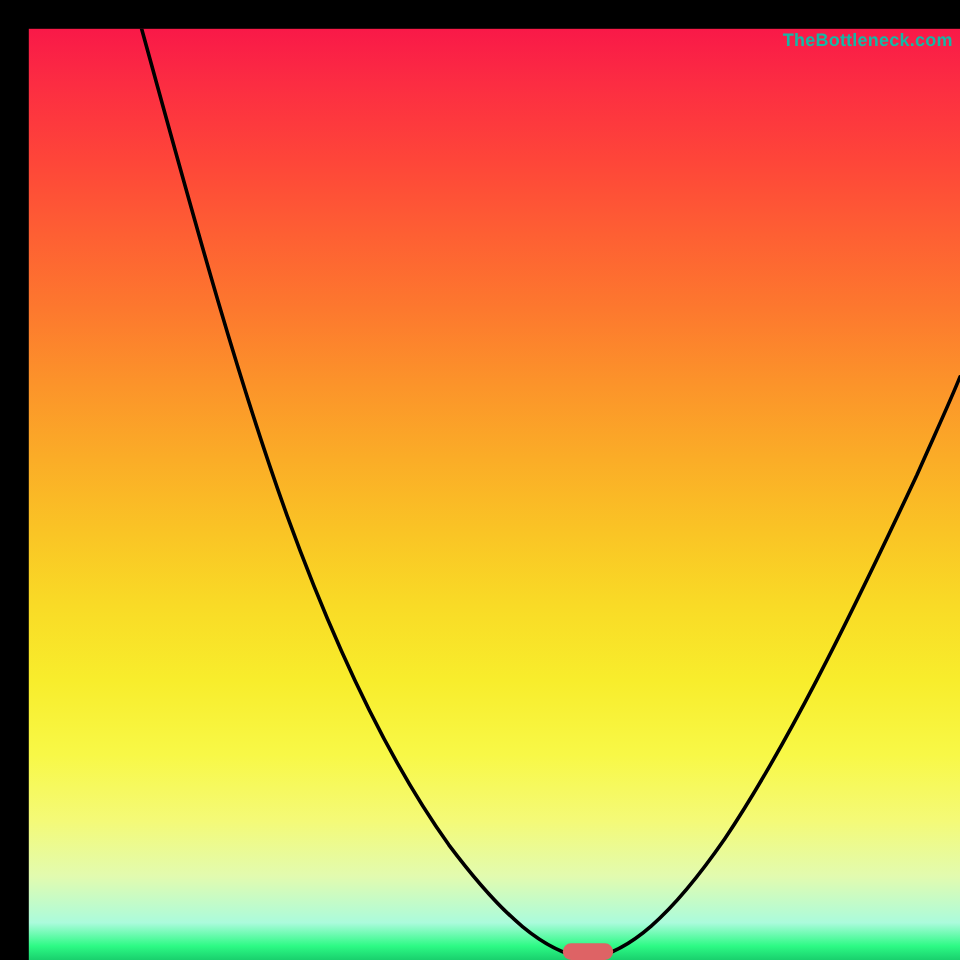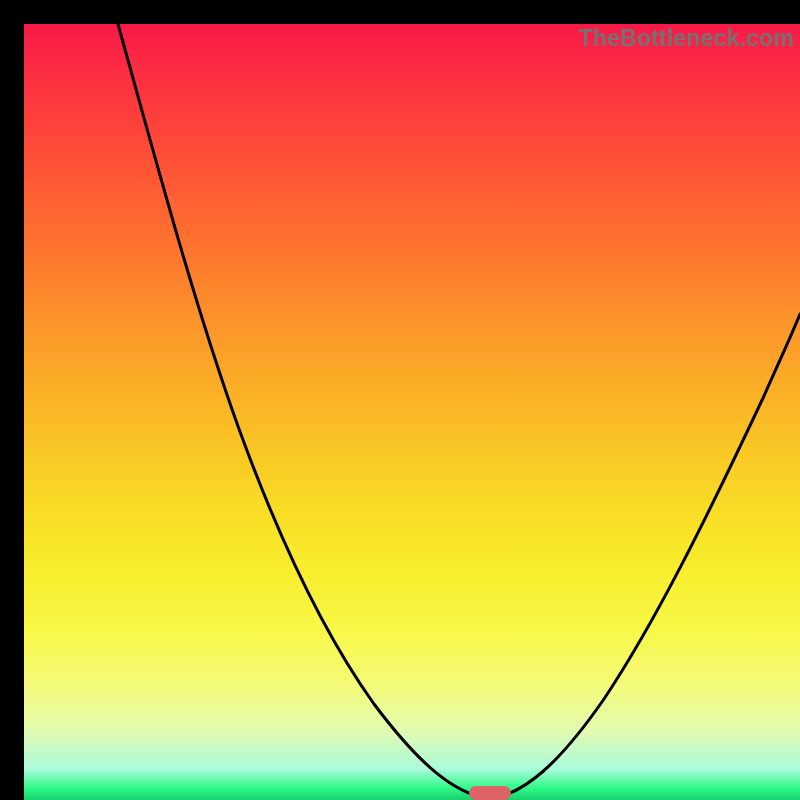--- a/index.html
+++ b/index.html
@@ -49,23 +49,23 @@
       #ABFBDC 96%,
       #2DFA85 98.5%,
       #19D06D 100%
     );
   }
   .watermark {
     position: absolute;
     top: 1px;
     right: 6px;
     font-family: Arial, Helvetica, sans-serif;
-    font-size: 23px;
+    font-size: 15px;
     font-weight: 600;
-    color: #737373;
+    color: #14b8a6;
     letter-spacing: 0.2px;
     text-align: right;
   }
   .curve {
     position: absolute;
     left: 0;
     top: 0;
     width: 776px;
     height: 776px;
   }

